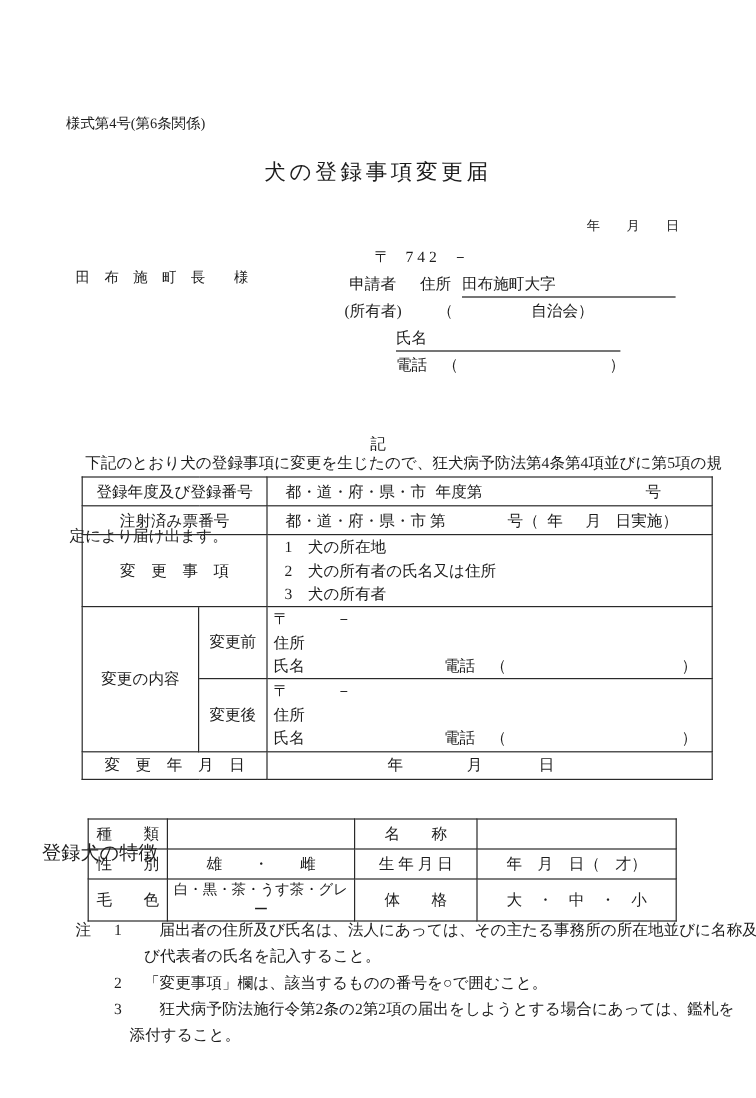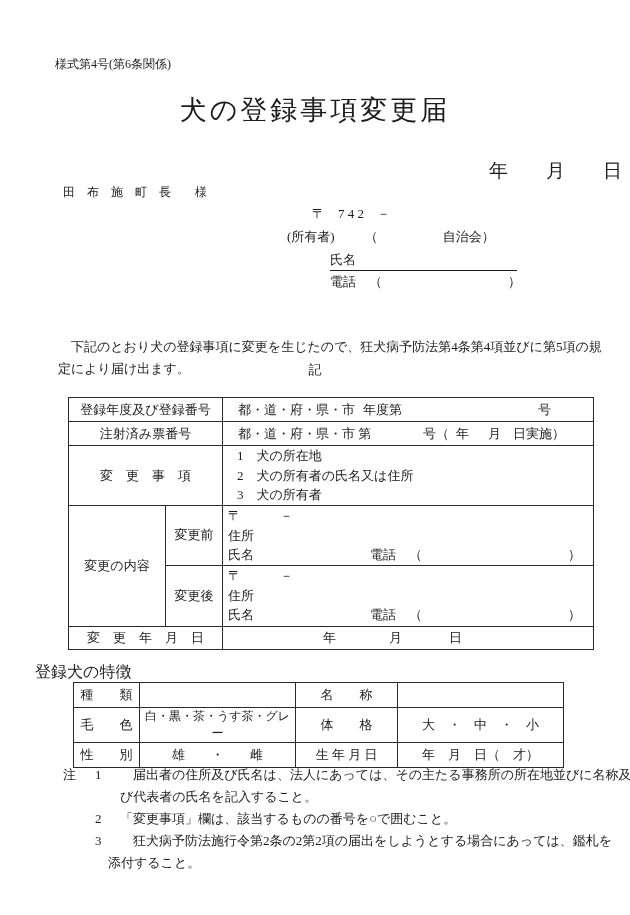--- a/index.html
+++ b/index.html
@@ -7,25 +7,25 @@
   .page{
     position:relative;
     width:630px;height:915px;
     background:#ffffff;
     font-family:"Liberation Serif","DejaVu Serif",serif;
     color:#1c1c1c;
     overflow:hidden;
     margin:0 auto;
   }
   .abs{position:absolute;}
-  .nowrap{white-space:nowrap;}
-
-  .title{left:0;right:0;top:92px;text-align:center;font-size:27px;letter-spacing:3px;}
+  .nowrap{white-space:nowrap;margin-top:39px;}
+
+  .title{left:0;right:0;top:92px;text-align:center;font-size:18px;letter-spacing:3px;}
   .form-number{left:55px;top:56px;font-size:12px;}
-  .date-line{left:489px;top:158px;font-size:19px;}
+  .date-line{left:489px;top:142px;font-size:11px;}
   .addressee{left:63px;top:184px;font-size:12px;}
 
   .applicant{left:287px;top:203px;width:300px;font-size:13px;}
   .applicant .line{position:relative;height:22.5px;line-height:22.5px;white-space:nowrap;}
   .pad25{padding-left:25px;}
   .pad4{padding-left:4px;}
   .pad43{padding-left:43px;}
   .u{display:inline-block;border-bottom:1px solid #1c1c1c;line-height:20px;vertical-align:bottom;}
   .addr-blank{width:178px;margin-left:9px;}
   .name-blank{width:187px;}
@@ -73,20 +73,23 @@
 
 <div class="page">
 
   <div class="abs form-number nowrap">様式第4号(第6条関係)</div>
   <div class="abs title nowrap">犬の登録事項変更届</div>
   <div class="abs date-line nowrap">年　　月　　日</div>
   <div class="abs addressee nowrap">田　布　施　町　長　　様</div>
 
   <div class="abs applicant">
     <div class="line pad25">〒　7 4 2　－</div>
+    <div class="line pad4">
+      <span>申請者</span><span class="gap20"></span><span>住所</span><span class="u addr-blank">田布施町大字</span>
+    </div>
     <div class="line">
       <span>(所有者)</span><span class="gap30"></span><span>（　　　　　自治会）</span>
     </div>
     <div class="line pad43">
       <span class="u name-blank">氏名</span>
     </div>
     <div class="line pad43">
       <span>電話　（</span>
       <span class="paren-close-abs">）</span>
     </div>
@@ -176,30 +179,30 @@
         <col style="width:166px">
       </colgroup>
     <tbody>
         <tr>
       <td>種　　類</td>
       <td></td>
       <td>名　　称</td>
       <td></td>
     </tr>
     <tr>
+      <td>性　　別</td>
+      <td>雄　　・　　雌</td>
+      <td>生 年 月 日</td>
+      <td>年　月　日（　才）</td>
+    </tr>
+    <tr>
       <td>毛　　色</td>
       <td style="font-size:12px">白・黒・茶・うす茶・グレー</td>
       <td>体　　格</td>
       <td>大　・　中　・　小</td>
-    </tr>
-    <tr>
-      <td>性　　別</td>
-      <td>雄　　・　　雌</td>
-      <td>生 年 月 日</td>
-      <td>年　月　日（　才）</td>
     </tr>
   </tbody>
     </table>
 
   <div class="abs notes">
     <div class="note-row">
       <span class="note-col-label">注</span>
       <span class="note-col-num">1</span>
       <div class="note-col-text">
         <div>届出者の住所及び氏名は、法人にあっては、その主たる事務所の所在地並びに名称及</div>

